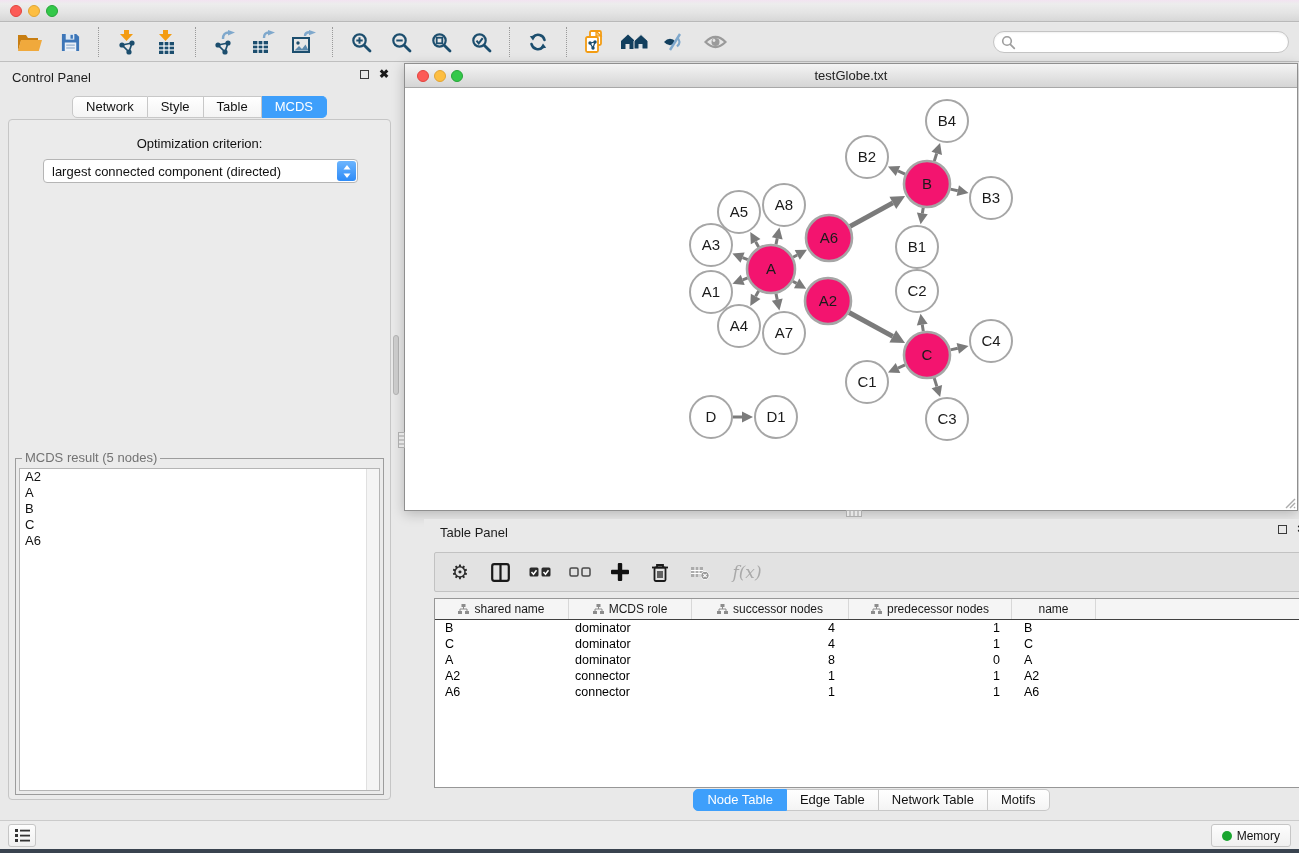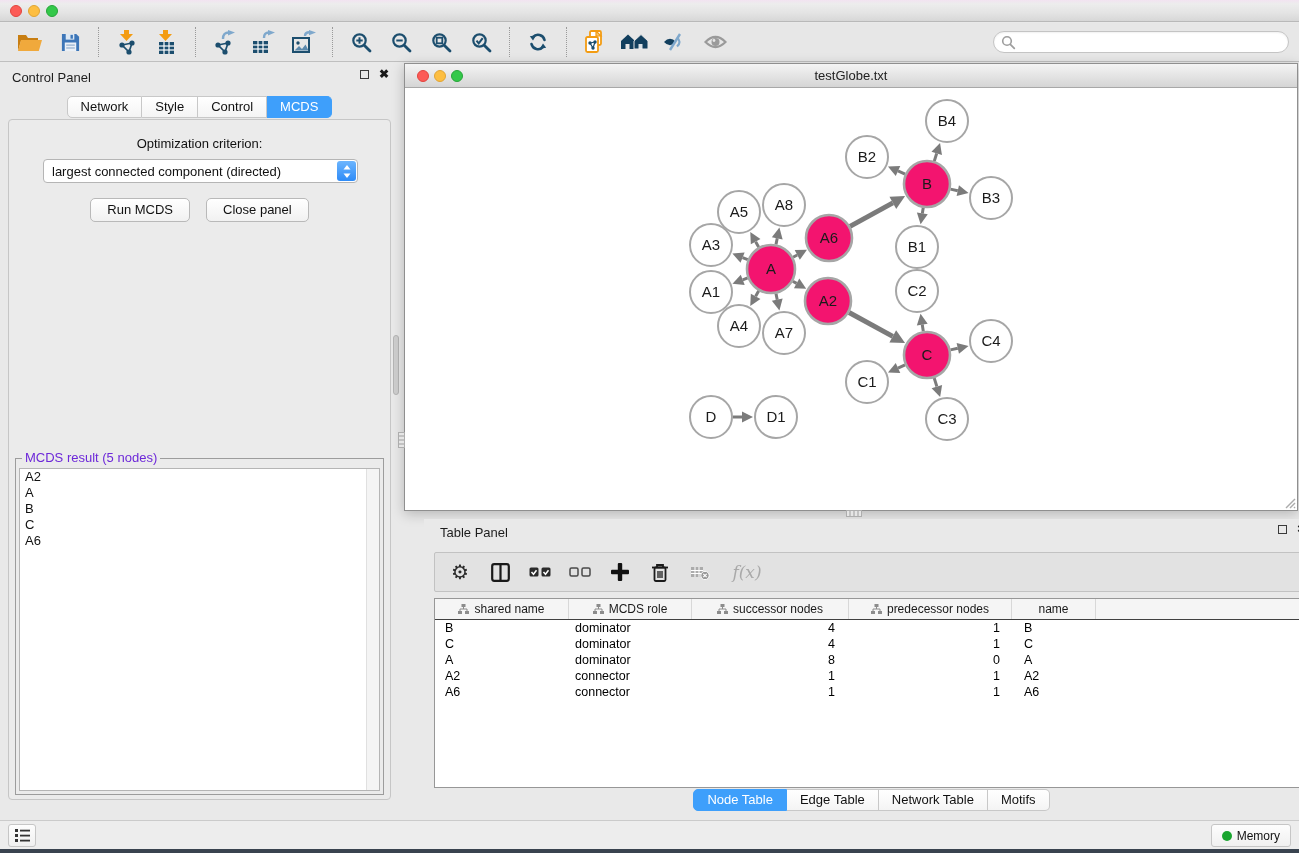--- a/index.html
+++ b/index.html
@@ -50,21 +50,21 @@
   .dropdown-label { font-size:13px; color:#111; padding-left:8px; flex:1;
     white-space:nowrap; overflow:hidden; }
   .dropdown-stepper { width:19px; height:20px; margin-right:1px; border-radius:3px;
     background:linear-gradient(#6CB5FE,#2E8BF7); display:flex; align-items:center; justify-content:center; }
   .btn-row { position:absolute; top:78px; left:0; right:0; display:flex; justify-content:center; gap:16px; }
   .mac-btn { background:linear-gradient(#FFFFFF,#F1F1F1); border:1px solid #B9B9B9; border-radius:5px;
     font-size:13px; color:#111; padding:3px 16px 4px; font-family:"Liberation Sans",sans-serif; }
   .result-box { position:absolute; left:6px; top:338px; width:369px; height:337px;
     border:1px solid #9C9C9C; background:#EBEBEB; }
   .result-legend { position:absolute; top:-9px; left:6px; background:#EBEBEB; padding:0 3px;
-    font-size:13px; color:#6d28d9; }
+    font-size:13px; color:#737373; }
   .result-list { position:absolute; inset:9px 3px 3px 3px; background:#fff; border:1px solid #B5B5B5; overflow:hidden; }
   .result-scroll { position:absolute; top:0; right:0; bottom:0; width:13px; background:#F4F4F4;
     border-left:1px solid #E0E0E0; }
   .result-item { font-size:13px; color:#111; padding:0 0 0 5px; line-height:16px; }
   .cp-scroll-thumb { position:absolute; left:393px; top:272px; width:6px; height:60px;
     background:#CFCFCF; border:1px solid #B5B5B5; border-radius:3px; }
 
   
   .network-window { position:absolute; left:404px; top:63px; width:894px; height:448px;
     background:#fff; border:1px solid #8F8F8F; box-shadow:0 3px 12px rgba(0,0,0,.22); }
@@ -286,37 +286,33 @@
 
   <div class="control-panel">
     <div class="cp-header">Control Panel</div>
     <div class="panel-icons">
       <span class="float-icon"></span>
       <span class="close-icon">✖</span>
     </div>
     <div class="cp-tabs segmented">
       <div class="seg">Network</div>
       <div class="seg">Style</div>
-      <div class="seg">Control</div>
+      <div class="seg">Table</div>
       <div class="seg active">MCDS</div>
     </div>
     <div class="cp-content">
       <div class="opt-label">Optimization criterion:</div>
       <div class="dropdown">
         <span class="dropdown-label">largest connected component (directed)</span>
         <span class="dropdown-stepper">
           <svg width="8" height="13" viewBox="0 0 8 13">
               <path d="M4 0 L7.5 4.5 H0.5 Z" fill="#fff"></path>
               <path d="M4 13 L7.5 8.5 H0.5 Z" fill="#fff"></path>
             </svg>
         </span>
-      </div>
-      <div class="btn-row">
-        <button class="mac-btn">Run MCDS</button>
-        <button class="mac-btn">Close panel</button>
       </div>
       <div class="result-box">
         <span class="result-legend">MCDS result (5 nodes)</span>
         <div class="result-list" id="result-list">
           <div class="result-scroll"></div>
         <div class="result-item">A2</div>
             <div class="result-item">A</div>
             <div class="result-item">B</div>
             <div class="result-item">C</div>
             <div class="result-item">A6</div>

